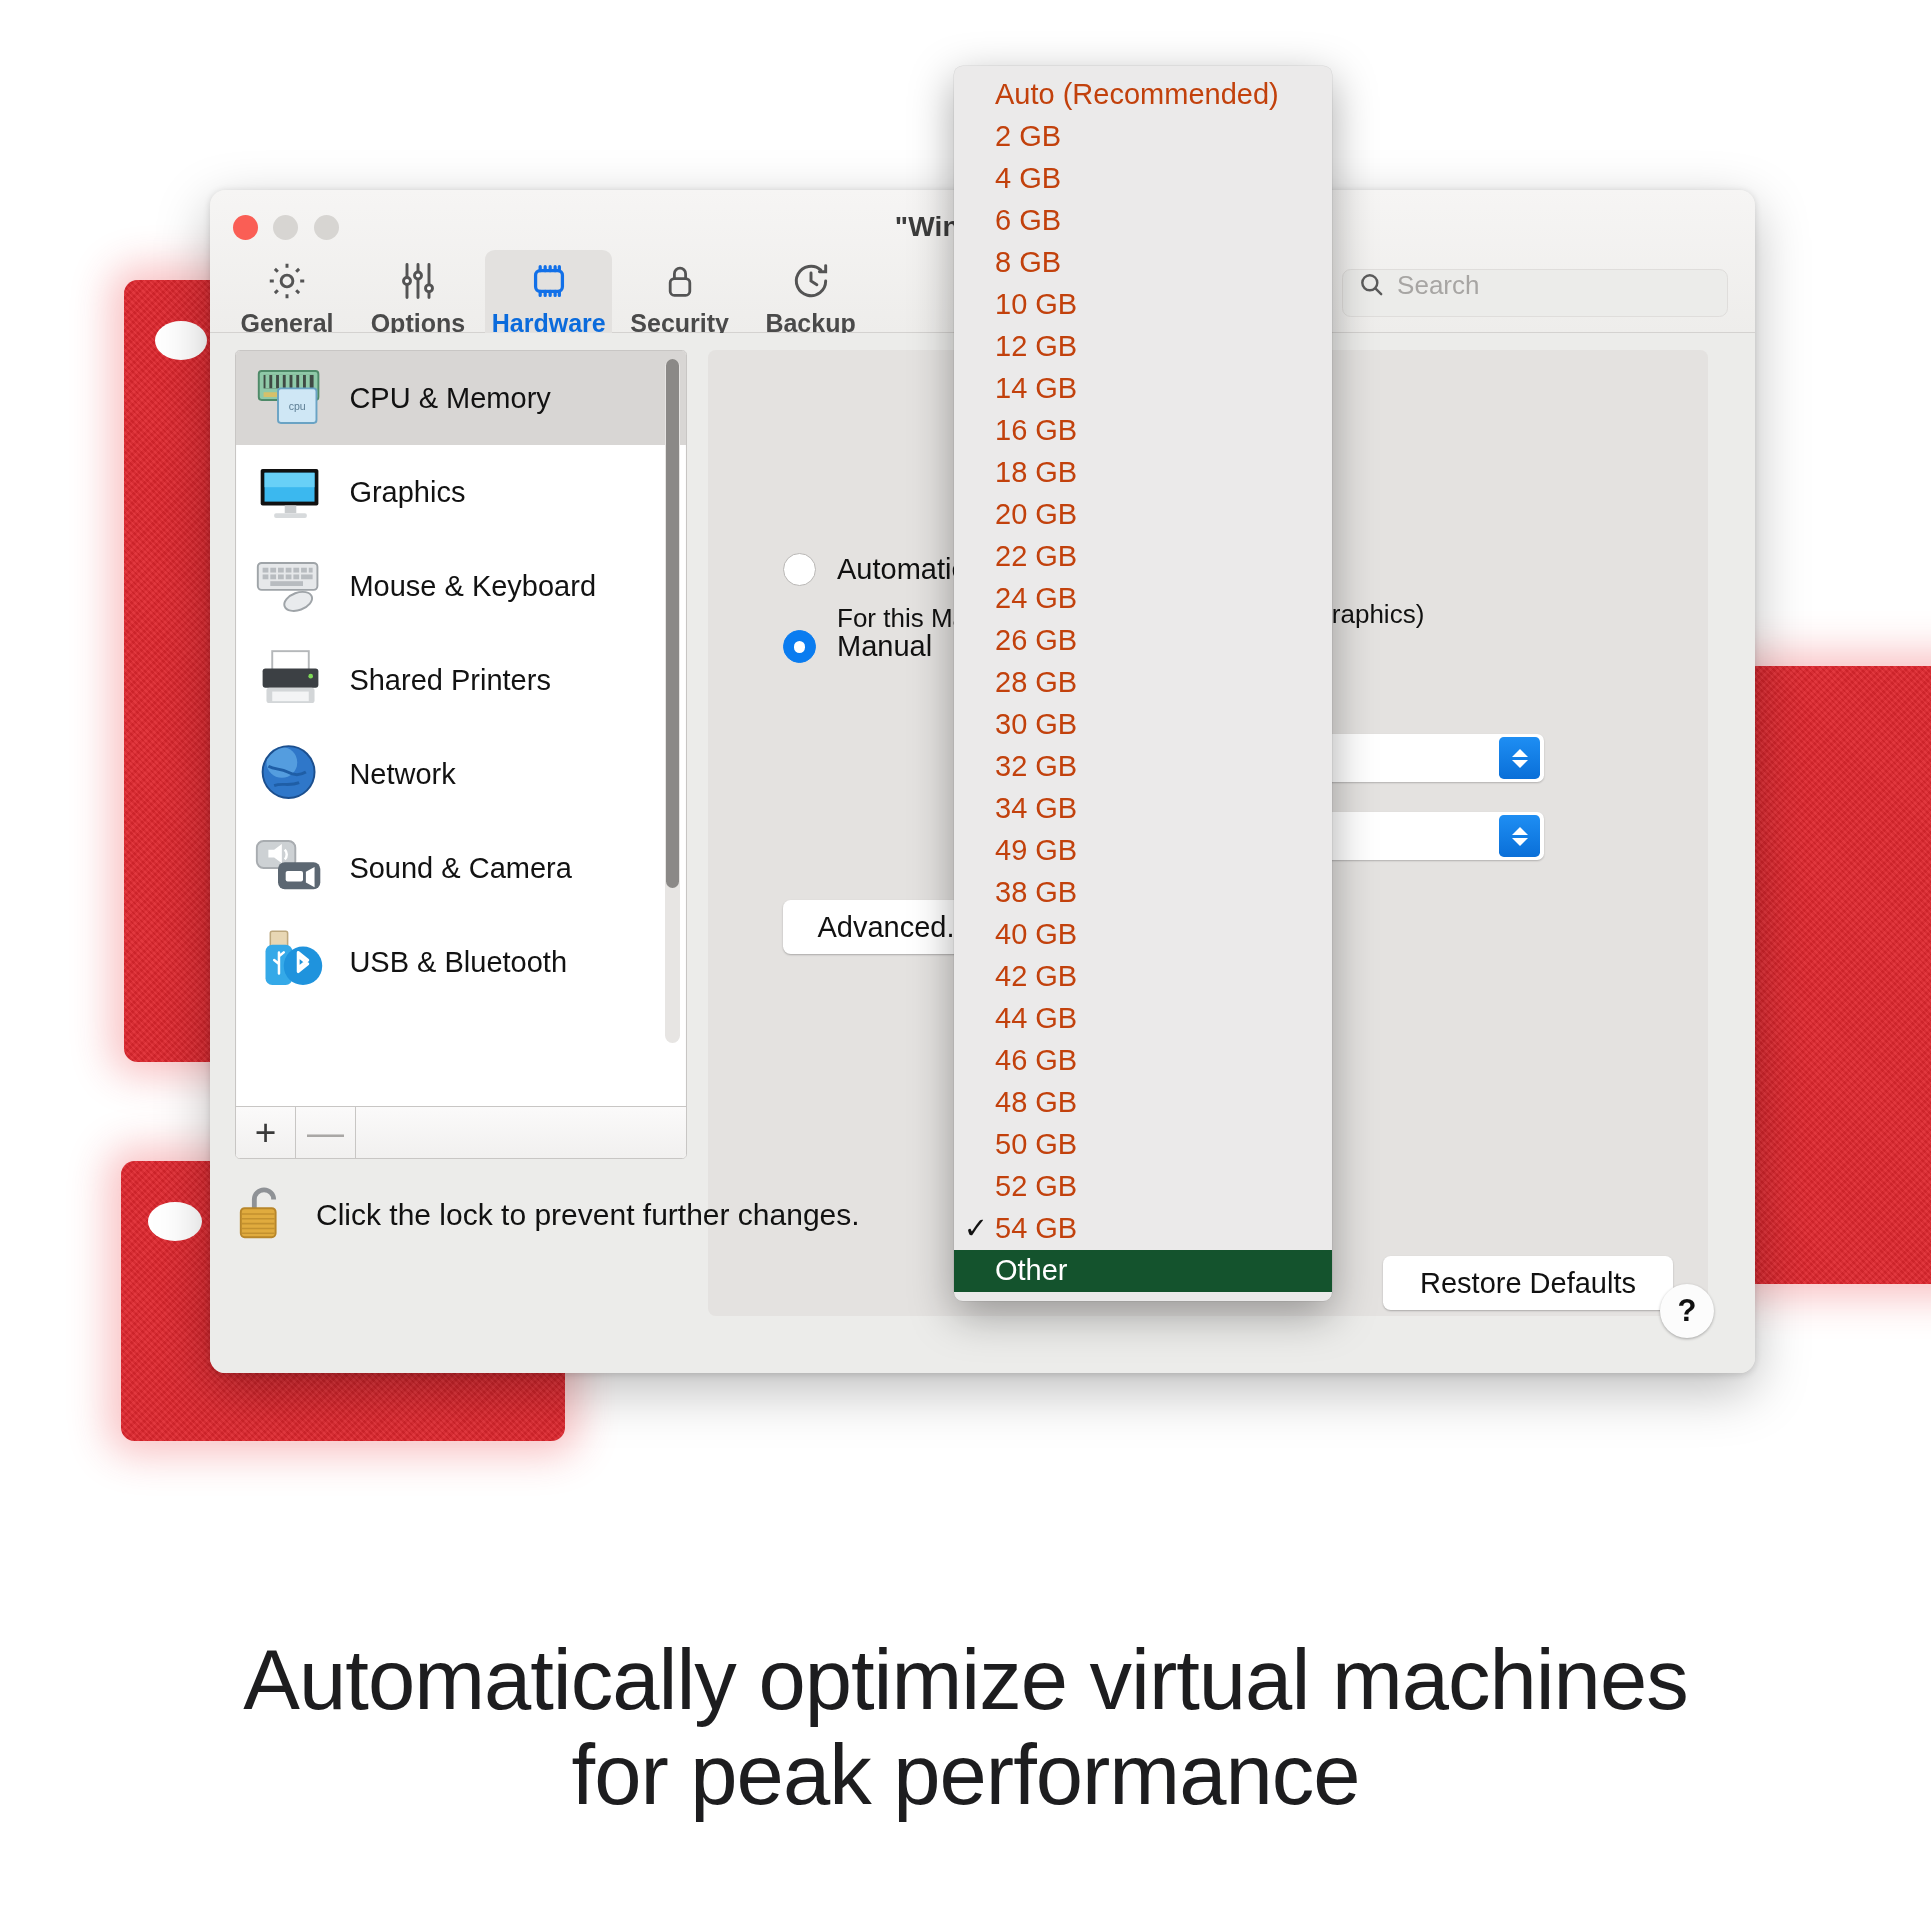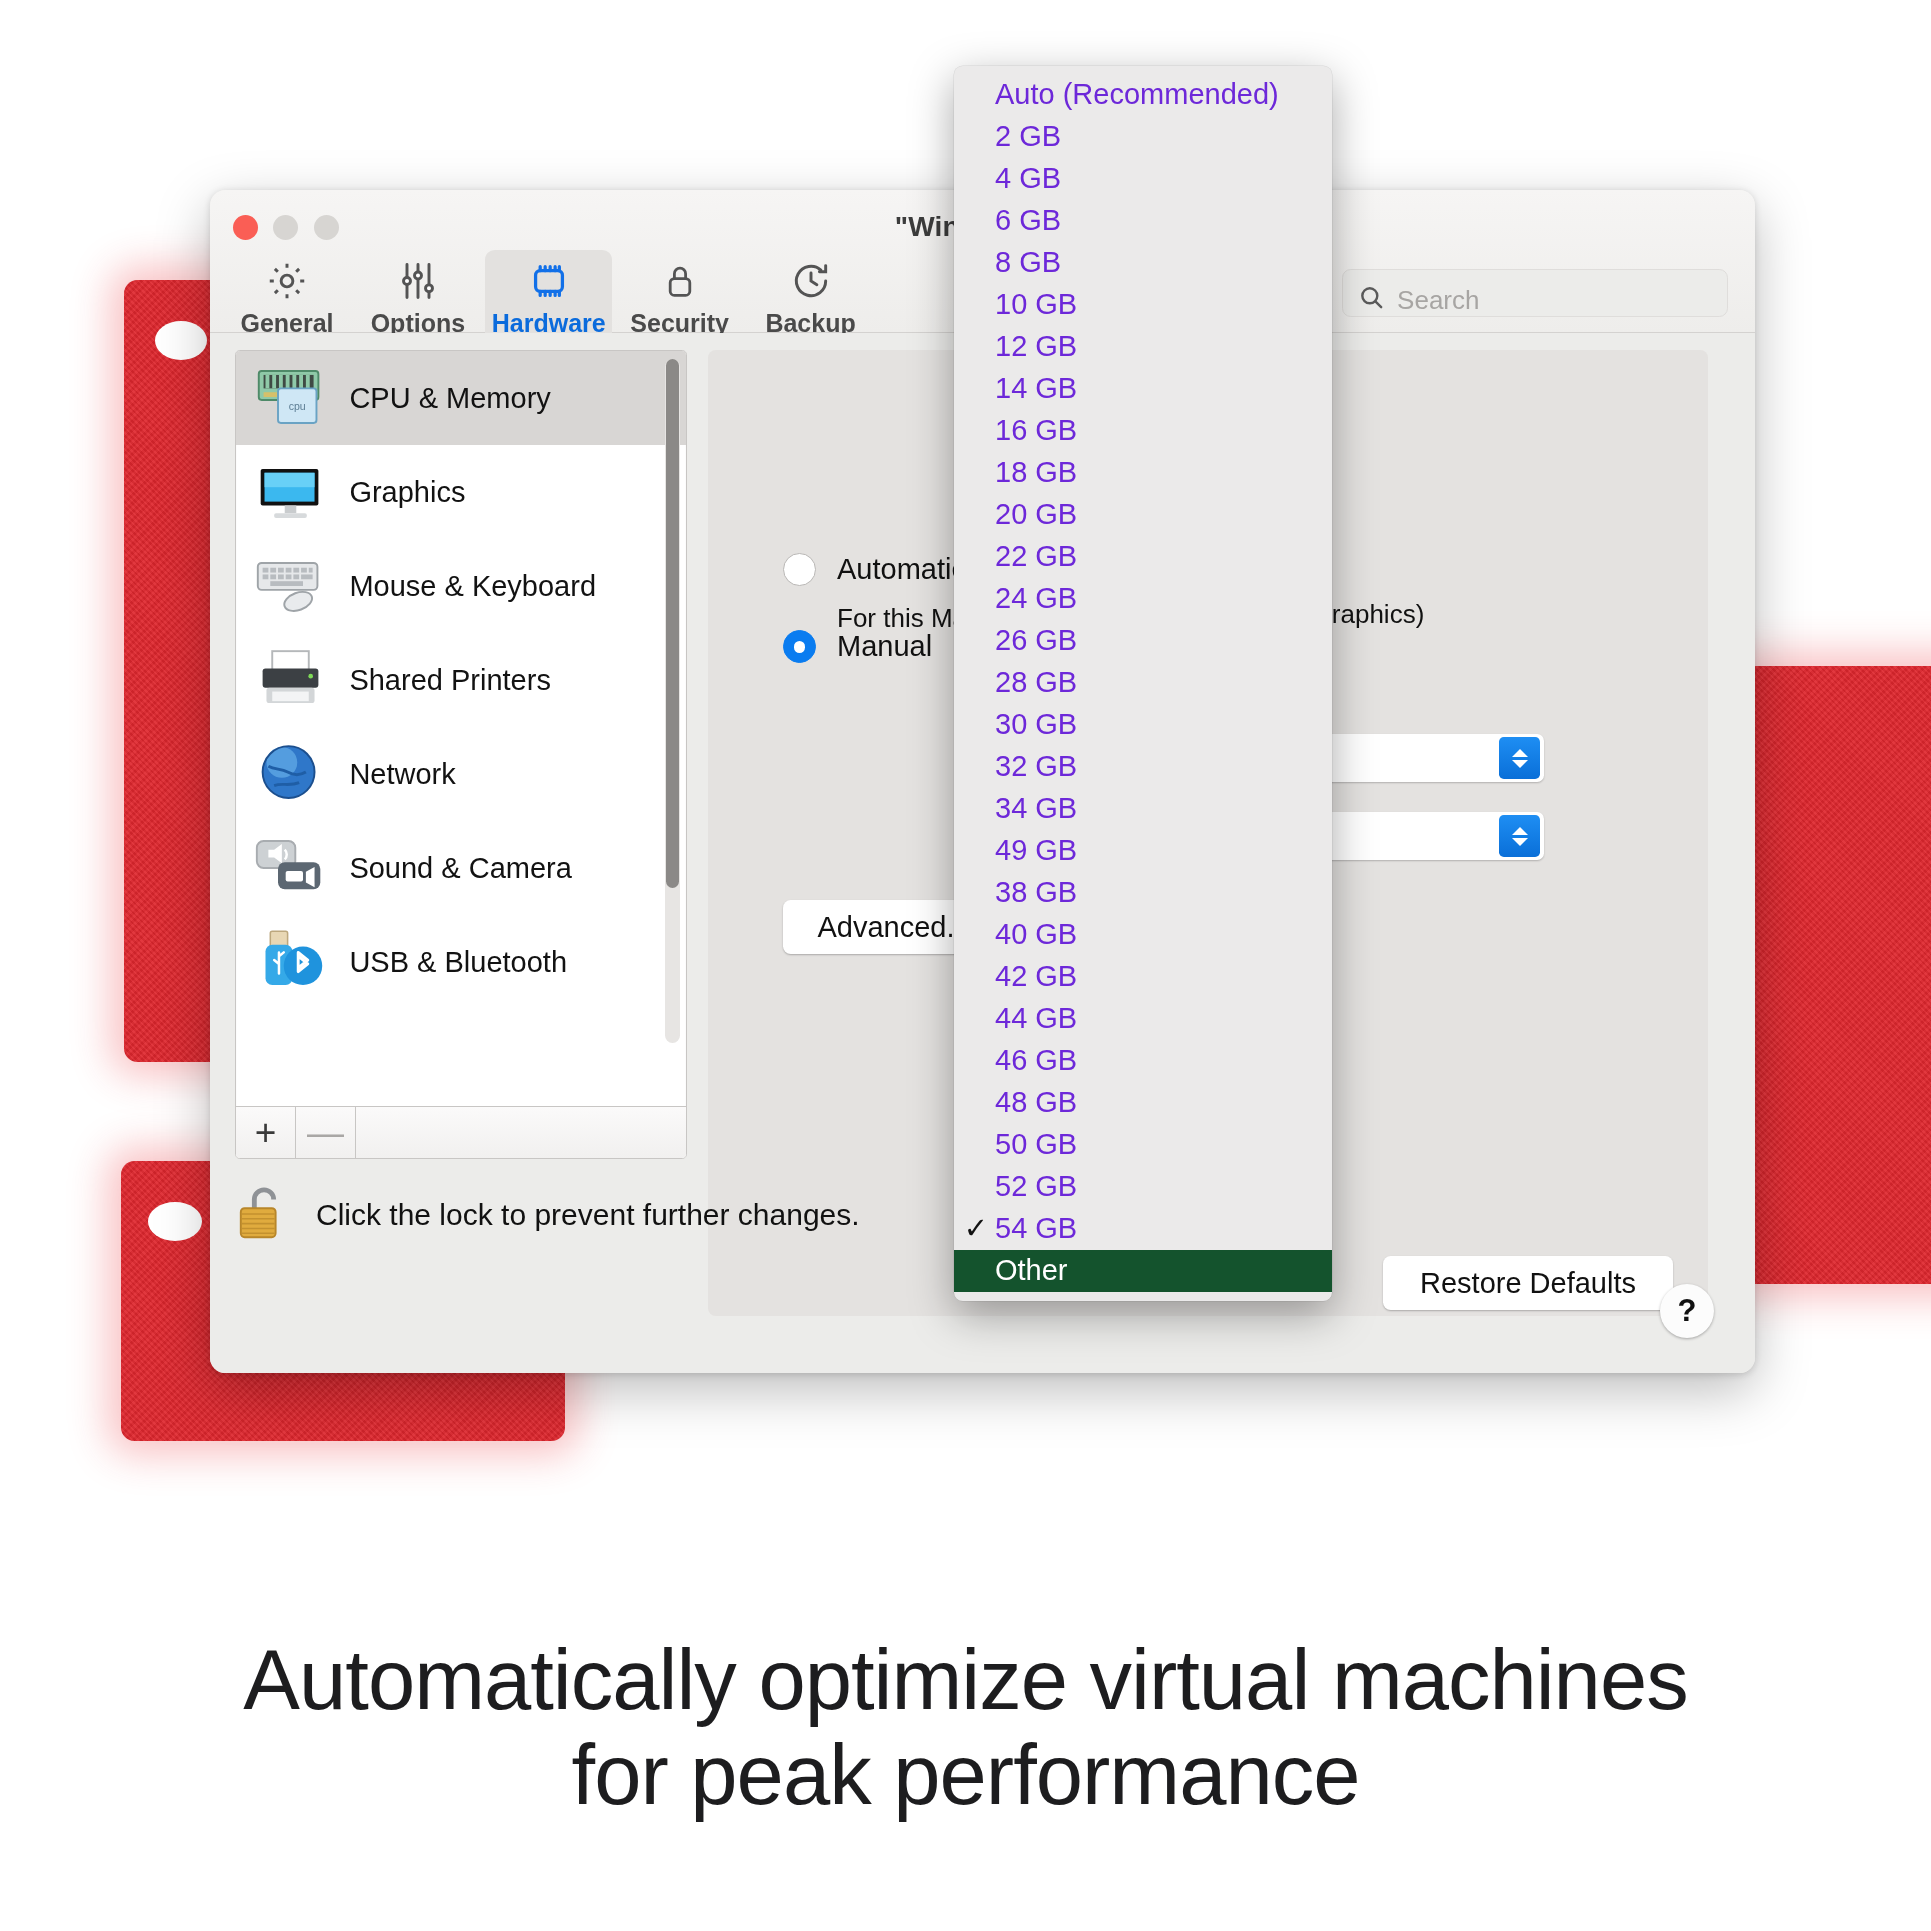--- a/index.html
+++ b/index.html
@@ -75,21 +75,21 @@
   .tab .ticon { height: 46px; display:flex; align-items:center; justify-content:center; }
   .tab .tlabel { font-size: 25px; color: #4a4a4a; }
   .tab.active .tlabel { color: #0b6bdc; }
 
   #searchbox {
     position: absolute; right: 27px; top: 79px;
     width: 386px; height: 48px;
     background: #ececea;
     border: 1px solid #dfdddb;
     border-radius: 8.7px;
-    display:flex; align-items:flex-end; gap: 11.6px; padding: 0 13.5px;
+    display:flex; align-items:flex-start; gap: 11.6px; padding: 0 13.5px;
   }
   #searchbox .sph { font-size: 26px; color: #a7a5a3; }
 
   
   #body { position:relative; height: calc(100% - 143px); background: #ececea; padding: 21px 23px 0 23px; }
 
   
   #sidebar-wrap {
     position:absolute; left: 25px; top: 17.4px;
     width: 452px; height: 809px;
@@ -200,21 +200,21 @@
     width: 378px;
     background: #ebeaea;
     border-radius: 8.7px;
     box-shadow: 0 13.5px 44px rgba(0,0,0,.34), 0 0 0 0.5px rgba(0,0,0,.10);
     padding: 7.7px 0 9.7px 0;
     overflow: hidden;
   }
   .mitem {
     height: 42px;
     display:flex; align-items:center;
-    font-size: 29px; color:#6d28d9;
+    font-size: 29px; color:#c2410c;
     padding-left: 41px;
     position: relative;
     white-space: nowrap;
   }
   .mitem.checked::before {
     content: "✓";
     position:absolute; left: 9.7px; top: 50%; transform: translateY(-52%);
     font-size: 29px; color:#121212;
   }
   .mitem.highlight { background: #14532d; color:#fff; }

